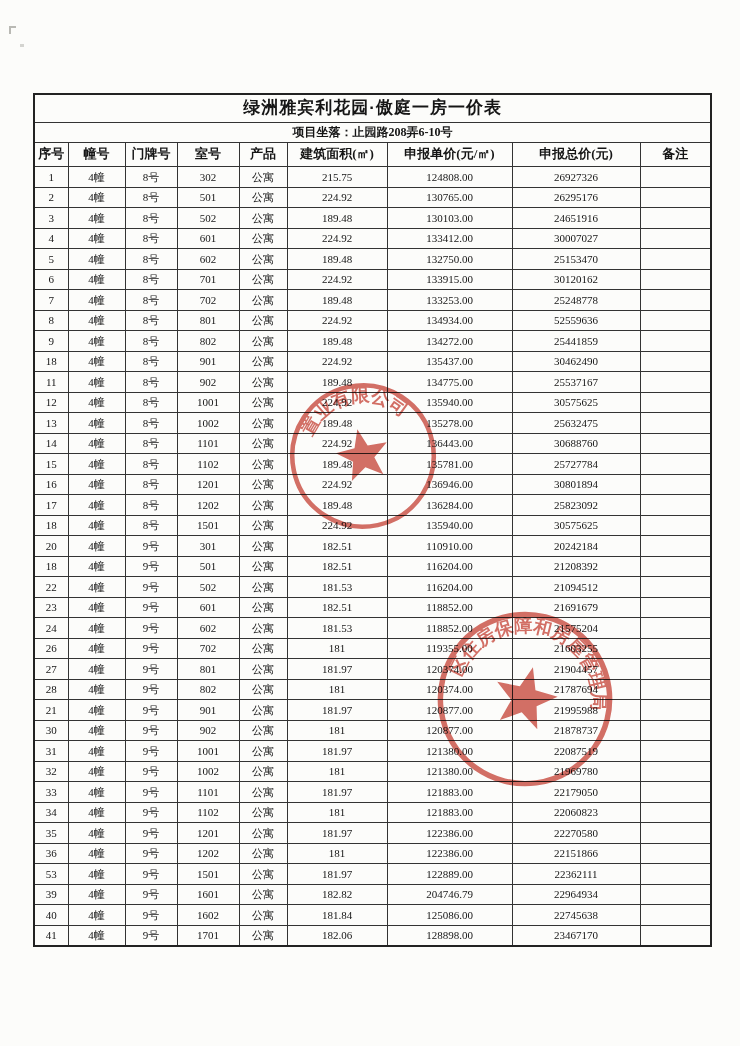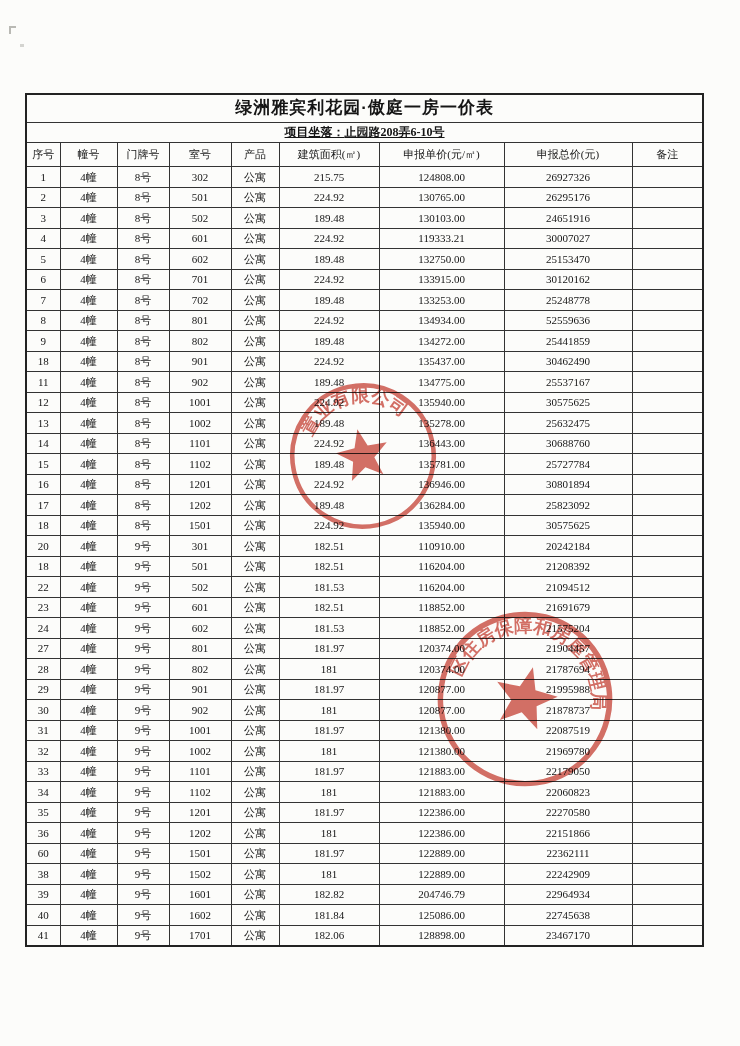--- a/index.html
+++ b/index.html
@@ -11,41 +11,41 @@
     font-family:"Liberation Serif", serif;
     color:#151515;
     overflow:hidden;
   }
   .scan-mark{position:absolute;background:#b9b9b4;}
   .scan-mark.m1{left:9px;top:26px;width:7px;height:2px;}
   .scan-mark.m2{left:9px;top:26px;width:2px;height:8px;}
   .scan-mark.m3{left:20px;top:44px;width:4px;height:3px;opacity:.6;}
 
   table.price-table{
-    position:absolute;left:25px;top:93px;width:677px;
+    position:absolute;left:33px;top:93px;width:677px;
     border-collapse:collapse;table-layout:fixed;
     border:2px solid #222;
   }
   .price-table td,.price-table th{
     border:1px solid #333;
     text-align:center;vertical-align:middle;
     font-size:11px;line-height:1.1;
     padding:0 1px;height:19.5px;
     overflow:hidden;white-space:nowrap;
   }
   .price-table tr.title-row td{
     height:27px;font-size:17px;font-weight:bold;
     font-family:"Liberation Sans", sans-serif;
     letter-spacing:1px;
   }
   .price-table tr.subtitle-row td{
-    height:19px;font-size:12px;font-weight:bold;text-decoration:underline;
+    height:19px;font-size:12px;font-weight:bold;
   }
   .price-table tr.header-row th{
-    height:23px;font-size:11px;font-weight:normal;
+    height:23px;font-size:13px;font-weight:bold;
   }
   col.c-seq{width:34px;} col.c-building{width:57px;} col.c-door{width:52px;}
   col.c-room{width:62px;} col.c-product{width:48px;} col.c-area{width:100px;}
   col.c-unit{width:125px;} col.c-total{width:128px;} col.c-remark{width:71px;}
 
   .stamp{
     position:absolute;
     mix-blend-mode:multiply;
     opacity:.72;
     pointer-events:none;
@@ -128,21 +128,21 @@
           <td>24651916</td>
           <td></td>
         </tr>
         <tr>
           <td>4</td>
           <td>4幢</td>
           <td>8号</td>
           <td>601</td>
           <td>公寓</td>
           <td>224.92</td>
-          <td>119333.21</td>
+          <td>133412.00</td>
           <td>30007027</td>
           <td></td>
         </tr>
         <tr>
           <td>5</td>
           <td>4幢</td>
           <td>8号</td>
           <td>602</td>
           <td>公寓</td>
           <td>189.48</td>
@@ -342,20 +342,31 @@
           <td>4幢</td>
           <td>9号</td>
           <td>602</td>
           <td>公寓</td>
           <td>181.53</td>
           <td>118852.00</td>
           <td>21575204</td>
           <td></td>
         </tr>
         <tr>
+          <td>26</td>
+          <td>4幢</td>
+          <td>9号</td>
+          <td>702</td>
+          <td>公寓</td>
+          <td>181</td>
+          <td>119355.00</td>
+          <td>21603255</td>
+          <td></td>
+        </tr>
+        <tr>
           <td>27</td>
           <td>4幢</td>
           <td>9号</td>
           <td>801</td>
           <td>公寓</td>
           <td>181.97</td>
           <td>120374.00</td>
           <td>21904457</td>
           <td></td>
         </tr>
@@ -364,21 +375,21 @@
           <td>4幢</td>
           <td>9号</td>
           <td>802</td>
           <td>公寓</td>
           <td>181</td>
           <td>120374.00</td>
           <td>21787694</td>
           <td></td>
         </tr>
         <tr>
-          <td>29</td>
+          <td>21</td>
           <td>4幢</td>
           <td>9号</td>
           <td>901</td>
           <td>公寓</td>
           <td>181.97</td>
           <td>120877.00</td>
           <td>21995988</td>
           <td></td>
         </tr>
         <tr>
@@ -452,39 +463,28 @@
           <td>4幢</td>
           <td>9号</td>
           <td>1202</td>
           <td>公寓</td>
           <td>181</td>
           <td>122386.00</td>
           <td>22151866</td>
           <td></td>
         </tr>
         <tr>
-          <td>60</td>
+          <td>53</td>
           <td>4幢</td>
           <td>9号</td>
           <td>1501</td>
           <td>公寓</td>
           <td>181.97</td>
           <td>122889.00</td>
           <td>22362111</td>
-          <td></td>
-        </tr>
-        <tr>
-          <td>38</td>
-          <td>4幢</td>
-          <td>9号</td>
-          <td>1502</td>
-          <td>公寓</td>
-          <td>181</td>
-          <td>122889.00</td>
-          <td>22242909</td>
           <td></td>
         </tr>
         <tr>
           <td>39</td>
           <td>4幢</td>
           <td>9号</td>
           <td>1601</td>
           <td>公寓</td>
           <td>182.82</td>
           <td>204746.79</td>

